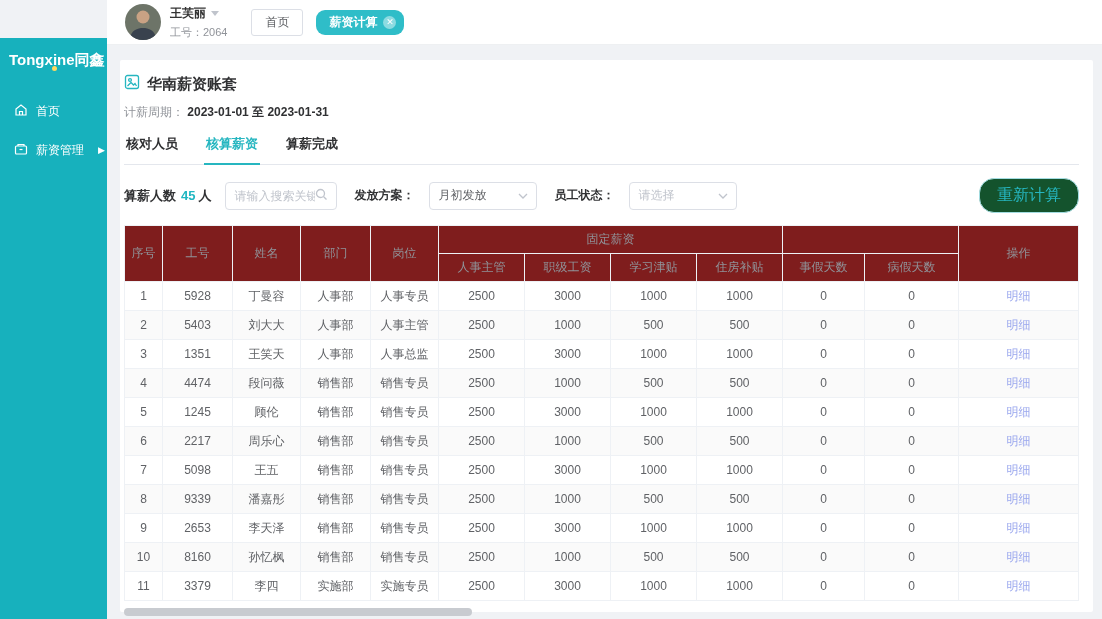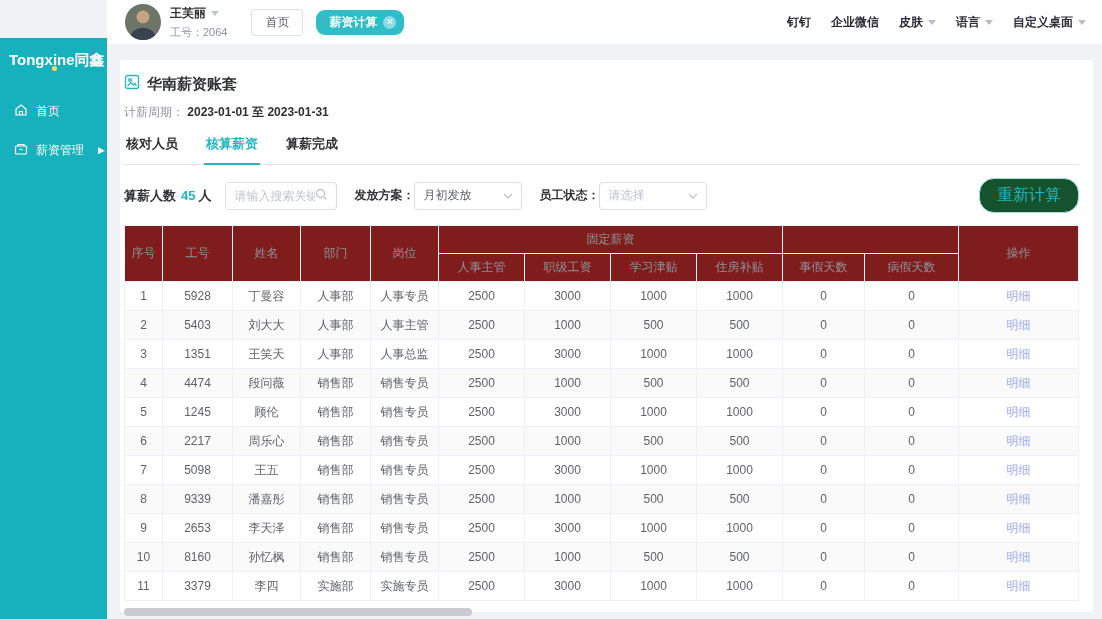--- a/index.html
+++ b/index.html
@@ -63,21 +63,21 @@
   .filters { margin-top:13px; display:flex; align-items:center; flex-shrink:0; }
   .count-label { font-size:13px; font-weight:bold; color:#303133; }
   .count-value { font-size:13px; font-weight:bold; color:#1fb6c1; margin:0 3px 0 5px; }
   .count-unit { font-size:13px; font-weight:bold; color:#303133; }
   .search-box { margin-left:14px; width:112px; height:28px; border:1px solid #dcdfe6;
     border-radius:4px; display:flex; align-items:center; padding:0 8px; background:#fff; }
   .search-box input { border:none; outline:none; width:100%; font-size:12px; color:#606266;
     font-family:inherit; }
   .search-box input::placeholder { color:#c0c4cc; }
   .flt-label { margin-left:17px; font-size:12px; font-weight:bold; color:#303133; }
-  .select { margin-left:0; width:108px; height:28px; border:1px solid #dcdfe6;
+  .select { margin-left:15px; width:108px; height:28px; border:1px solid #dcdfe6;
     border-radius:4px; display:flex; align-items:center; justify-content:space-between;
     padding:0 8px; font-size:12px; background:#fff; cursor:pointer; }
   .select .val { color:#606266; }
   .select .val.placeholder { color:#c0c4cc; }
   .btn-recalc { margin-left:auto; padding:6px 17px; font-size:16px; color:#26b6c0;
     background:#14532d; border:1px solid #a3dde2; border-radius:15px; cursor:pointer;
     font-family:inherit; }
 
   
   .table-wrap { margin-top:12px; flex-shrink:0; }
@@ -152,40 +152,20 @@
         </div>
         <div class="user-empno">
           <span>工号：</span><span>2064</span>
         </div>
       </div>
       <div class="chip-home">首页</div>
       <div class="chip-current">
         <span>薪资计算</span>
         <span class="chip-close">✕</span>
       </div>
-      <div class="top-right">
-          <div class="tr-item">
-            <span>钉钉</span>
-          </div>
-          <div class="tr-item">
-            <span>企业微信</span>
-          </div>
-          <div class="tr-item">
-            <span>皮肤</span>
-            <span class="caret-down"></span>
-          </div>
-          <div class="tr-item">
-            <span>语言</span>
-            <span class="caret-down"></span>
-          </div>
-          <div class="tr-item">
-            <span>自定义桌面</span>
-            <span class="caret-down"></span>
-          </div>
-        </div>
     </header>
 
     <div class="content">
       <div class="card">
 
         <div class="title-row">
           <span>
             <svg width="16" height="16" viewBox="0 0 16 16" fill="none" stroke="#26b6c0" stroke-width="1.3">
               <rect x="1.5" y="1.5" width="13" height="13" rx="2"></rect>
               <circle cx="6" cy="6" r="1.4"></circle>

